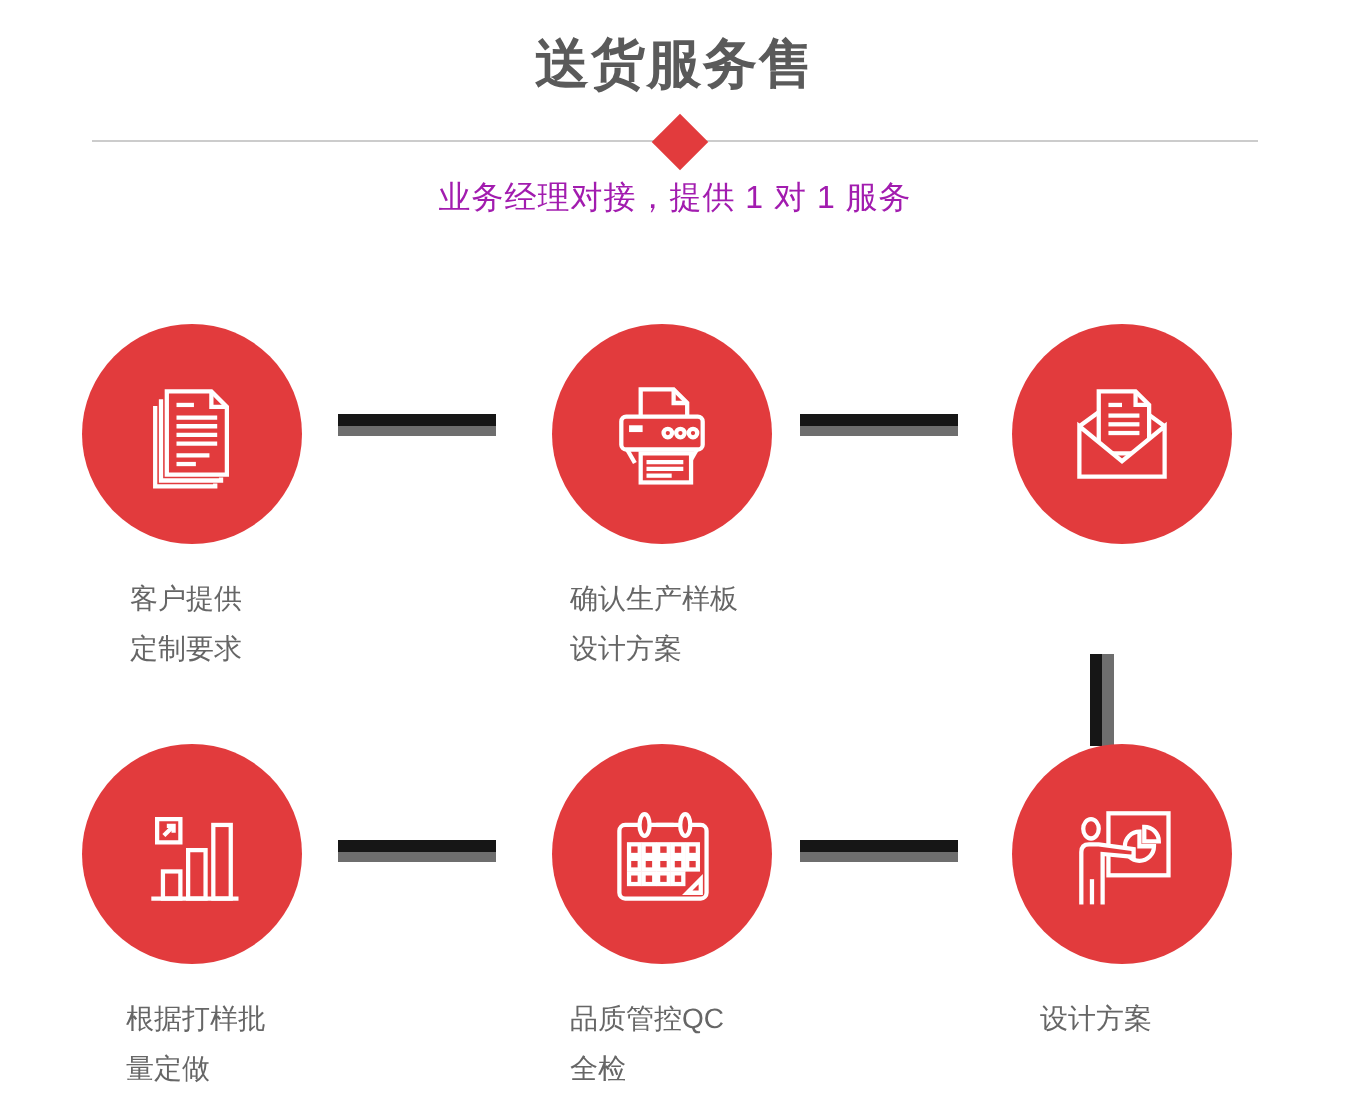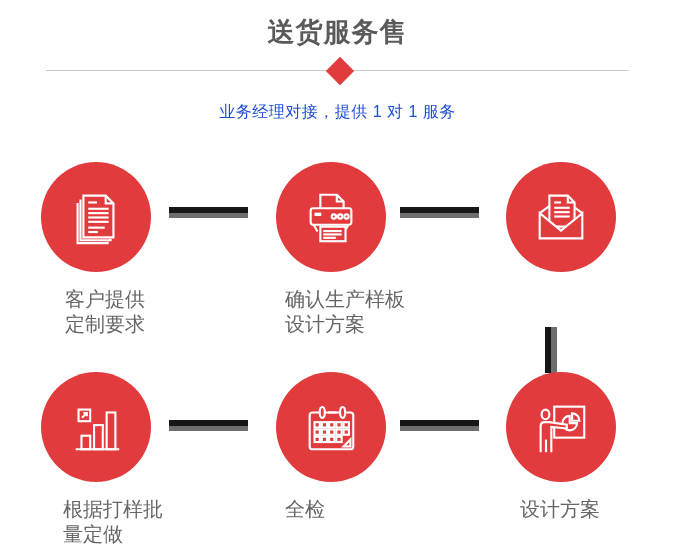--- a/index.html
+++ b/index.html
@@ -15,36 +15,36 @@
   }
   .divider {
     position:absolute; top:70px; left:46px; right:46px;
     height:1px; background:#cccccc;
   }
   .diamond {
     position:absolute; top:61px; left:330px; width:20px; height:20px;
     background:#e23b3d; transform:rotate(45deg);
   }
   .subtitle {
-    position:absolute; top:102px; left:0; width:100%;
-    text-align:center; font-size:16px; color:#1d4ed8; letter-spacing:0.5px;
+    position:absolute; top:89px; left:0; width:100%;
+    text-align:center; font-size:16px; color:#a21caf; letter-spacing:0.5px;
   }
   .step-circle {
     position:absolute; width:110px; height:110px; border-radius:50%;
     background:#e23b3d; display:flex; align-items:center; justify-content:center;
   }
   .step-circle svg { display:block; }
   .c1 { left:41px;  top:162px; }
   .c2 { left:276px; top:162px; }
   .c3 { left:506px; top:162px; }
   .c4 { left:41px;  top:372px; }
   .c5 { left:276px; top:372px; }
   .c6 { left:506px; top:372px; }
   .step-label {
-    position:absolute; font-size:20px; line-height:25px; color:#666666;
+    position:absolute; font-size:14px; line-height:25px; color:#666666;
     white-space:nowrap;
   }
   .l1 { left:65px;  top:287px; }
   .l2 { left:285px; top:287px; }
   .l3 { left:520px; top:287px; }
   .l4 { left:63px;  top:497px; }
   .l5 { left:285px; top:497px; }
   .l6 { left:520px; top:497px; }
   .step-label span { display:block; }
   .h-connector {
@@ -167,20 +167,21 @@
       <rect class="ic" x="37.5" y="34.5" width="5.5" height="5.5"></rect>
       <rect class="ic" x="45" y="34.5" width="5.5" height="5.5"></rect>
       <rect class="ic" x="15" y="42" width="5.5" height="5.5"></rect>
       <rect class="ic" x="22.5" y="42" width="5.5" height="5.5"></rect>
       <rect class="ic" x="30" y="42" width="5.5" height="5.5"></rect>
       <rect class="ic" x="37.5" y="42" width="5.5" height="5.5"></rect>
       <path class="ic" d="M45,52 L52,52 L52,45 Z"></path>
     </svg>
   </div>
   <div class="step-label l5">
+    <span>品质管控QC</span>
     <span>全检</span>
   </div>
 
   <div class="step-circle c6">
     <svg width="62" height="62" viewBox="0 0 64 64">
       <rect class="ic" x="25" y="11" width="31" height="32"></rect>
       <path class="ic" d="M41,20.5 A7.5,7.5 0 1 0 48.5,28 L41,28 Z"></path>
       <path class="ic" d="M43.5,18 A7.5,7.5 0 0 1 51,25.5 L43.5,25.5 Z"></path>
       <ellipse class="ic ic-fill" cx="16" cy="19" rx="4" ry="5"></ellipse>
       <path class="ic ic-fill" d="M11,58 V31 Q11,27 15,27 H20 L38,29.5 V33.5 L22,32 V58"></path>

